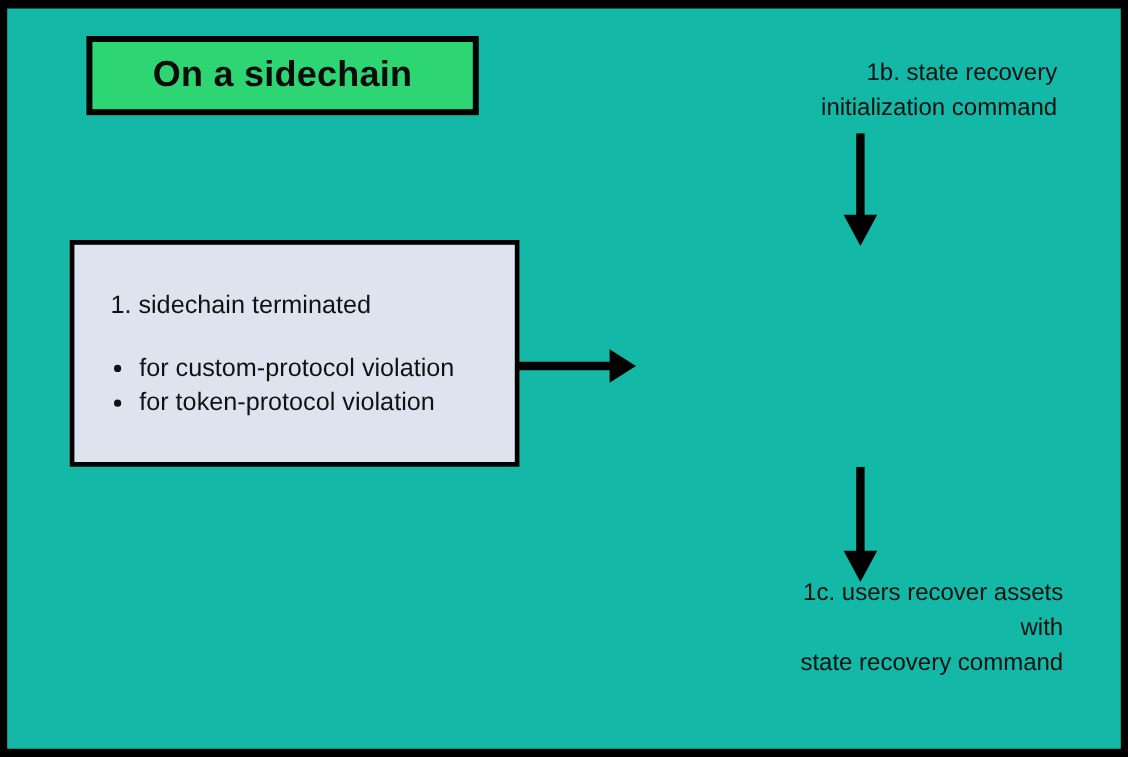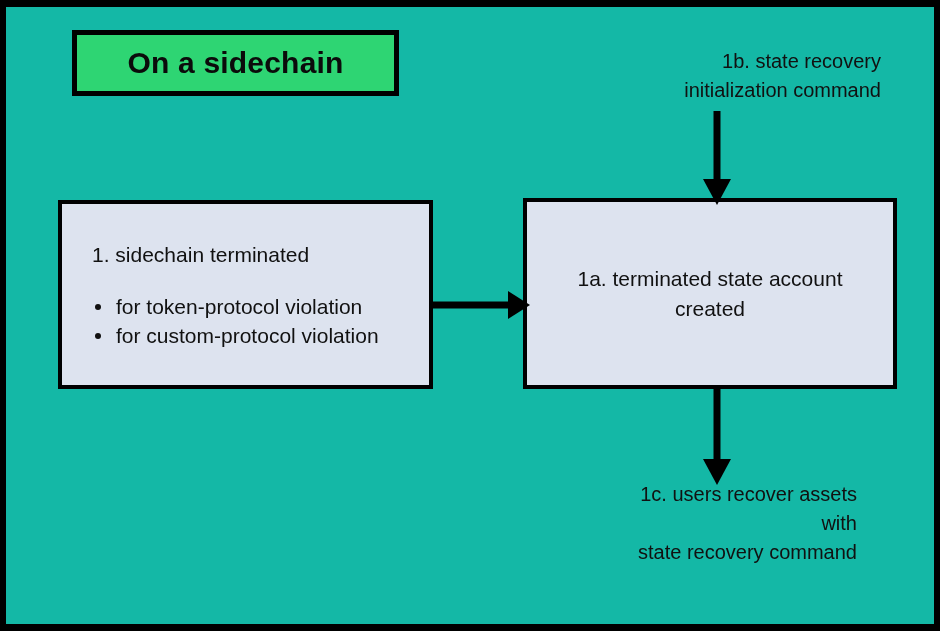--- a/index.html
+++ b/index.html
@@ -106,21 +106,21 @@
     line-height: 1.45;
     text-align: right;
     white-space: pre-line;
   }
   #label-init {
     left: 545px;
     top: 40px;
     width: 330px;
   }
   #label-recover {
-    left: 521px;
+    left: 550px;
     top: 473px;
     width: 330px;
   }
   
   .arrow {
     position: absolute;
   }
   .arrow svg { display: block; }
 </style>
 </head>
@@ -130,32 +130,29 @@
 
   <div id="banner">
     <span class="banner-text">On a sidechain</span>
   </div>
 
   <div class="proc-box" id="box-terminated">
     <div class="box-heading">1. sidechain terminated</div>
     <ul class="bullet-list">
       <li>
         <span class="bullet-dot"></span>
-        <span>for token-protocol violation</span>
+        <span>for custom-protocol violation</span>
       </li>
       <li>
         <span class="bullet-dot"></span>
-        <span>for custom-protocol violation</span>
+        <span>for token-protocol violation</span>
       </li>
     </ul>
   </div>
 
-  <div class="proc-box" id="box-account">
-    <div class="box-center-text">1a. terminated state account created</div>
-  </div>
 
   <div class="flow-label" id="label-init">1b. state recovery
 initialization command</div>
 
   <div class="flow-label" id="label-recover">1c. users recover assets
 with
 state recovery command</div>
 
   <div class="arrow" style="left:424px; top:282px;">
     <svg width="100" height="32" viewBox="0 0 100 32">

